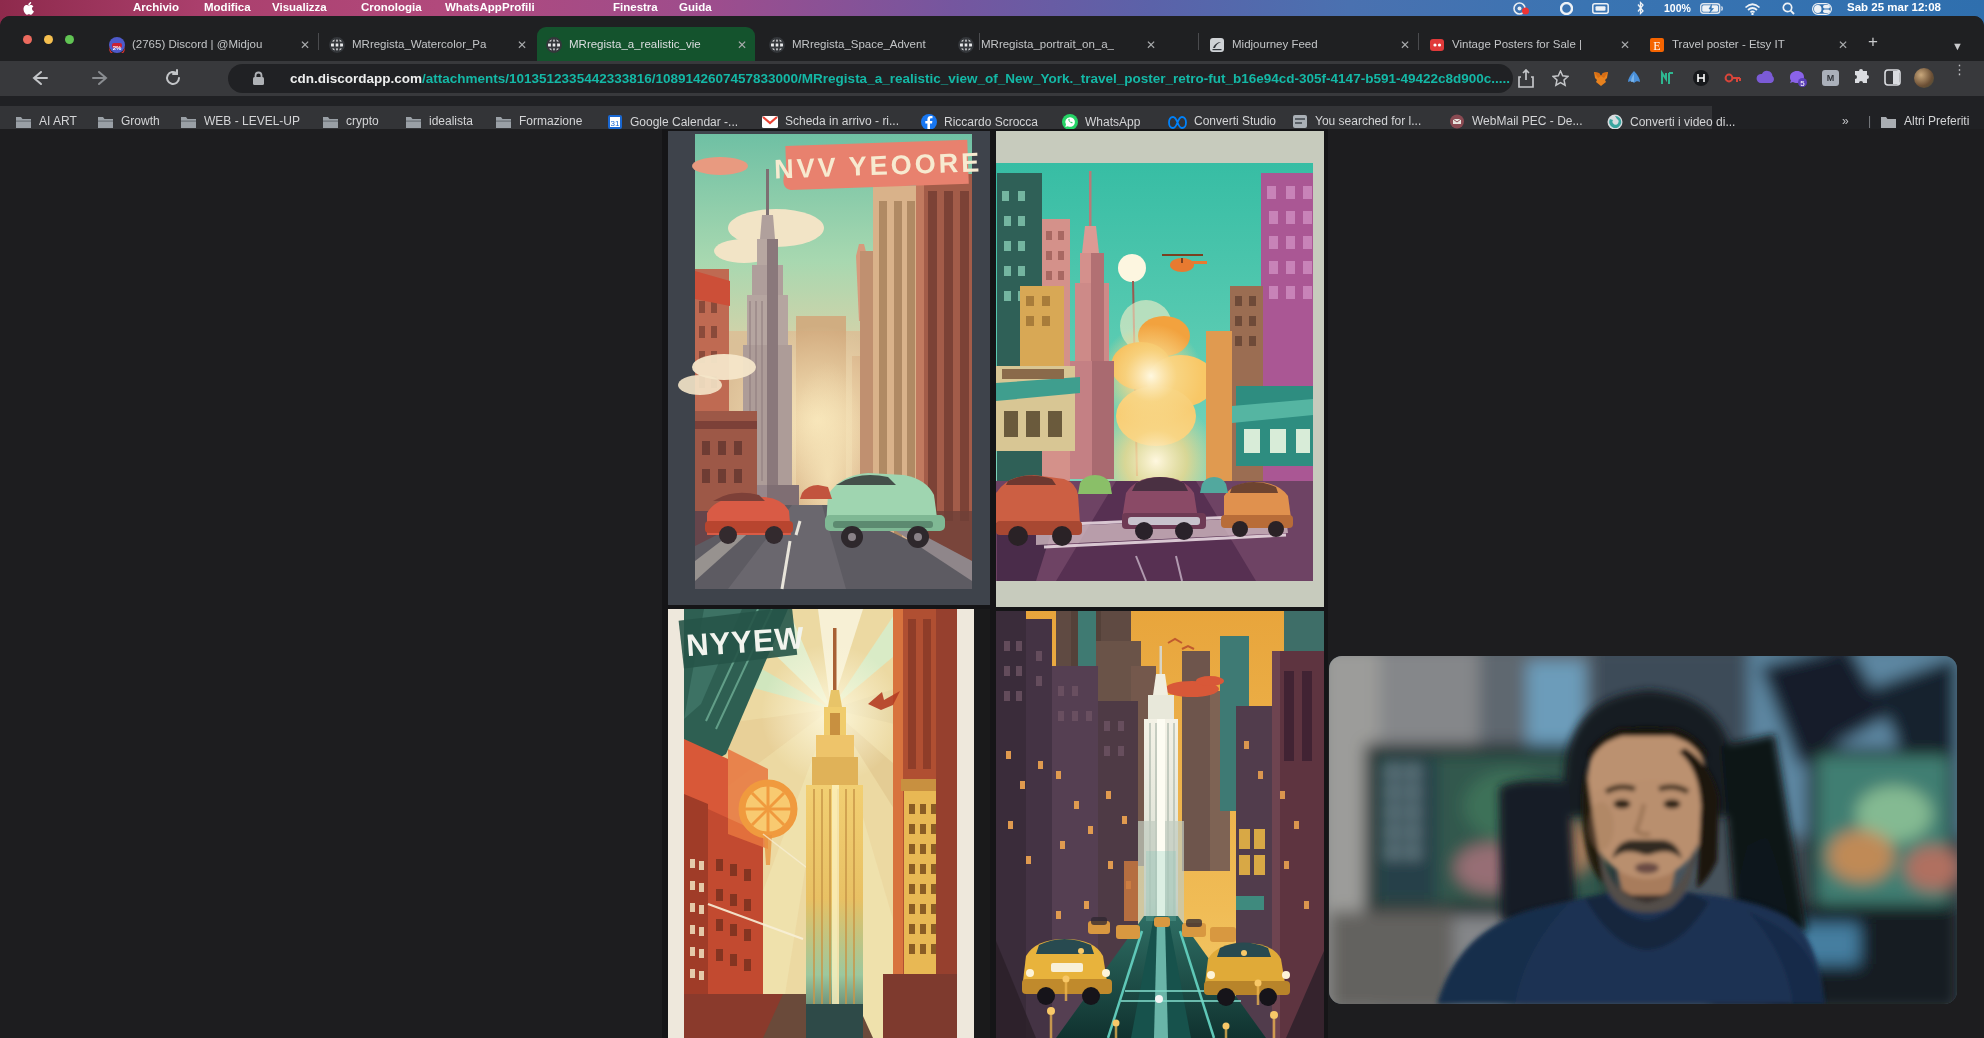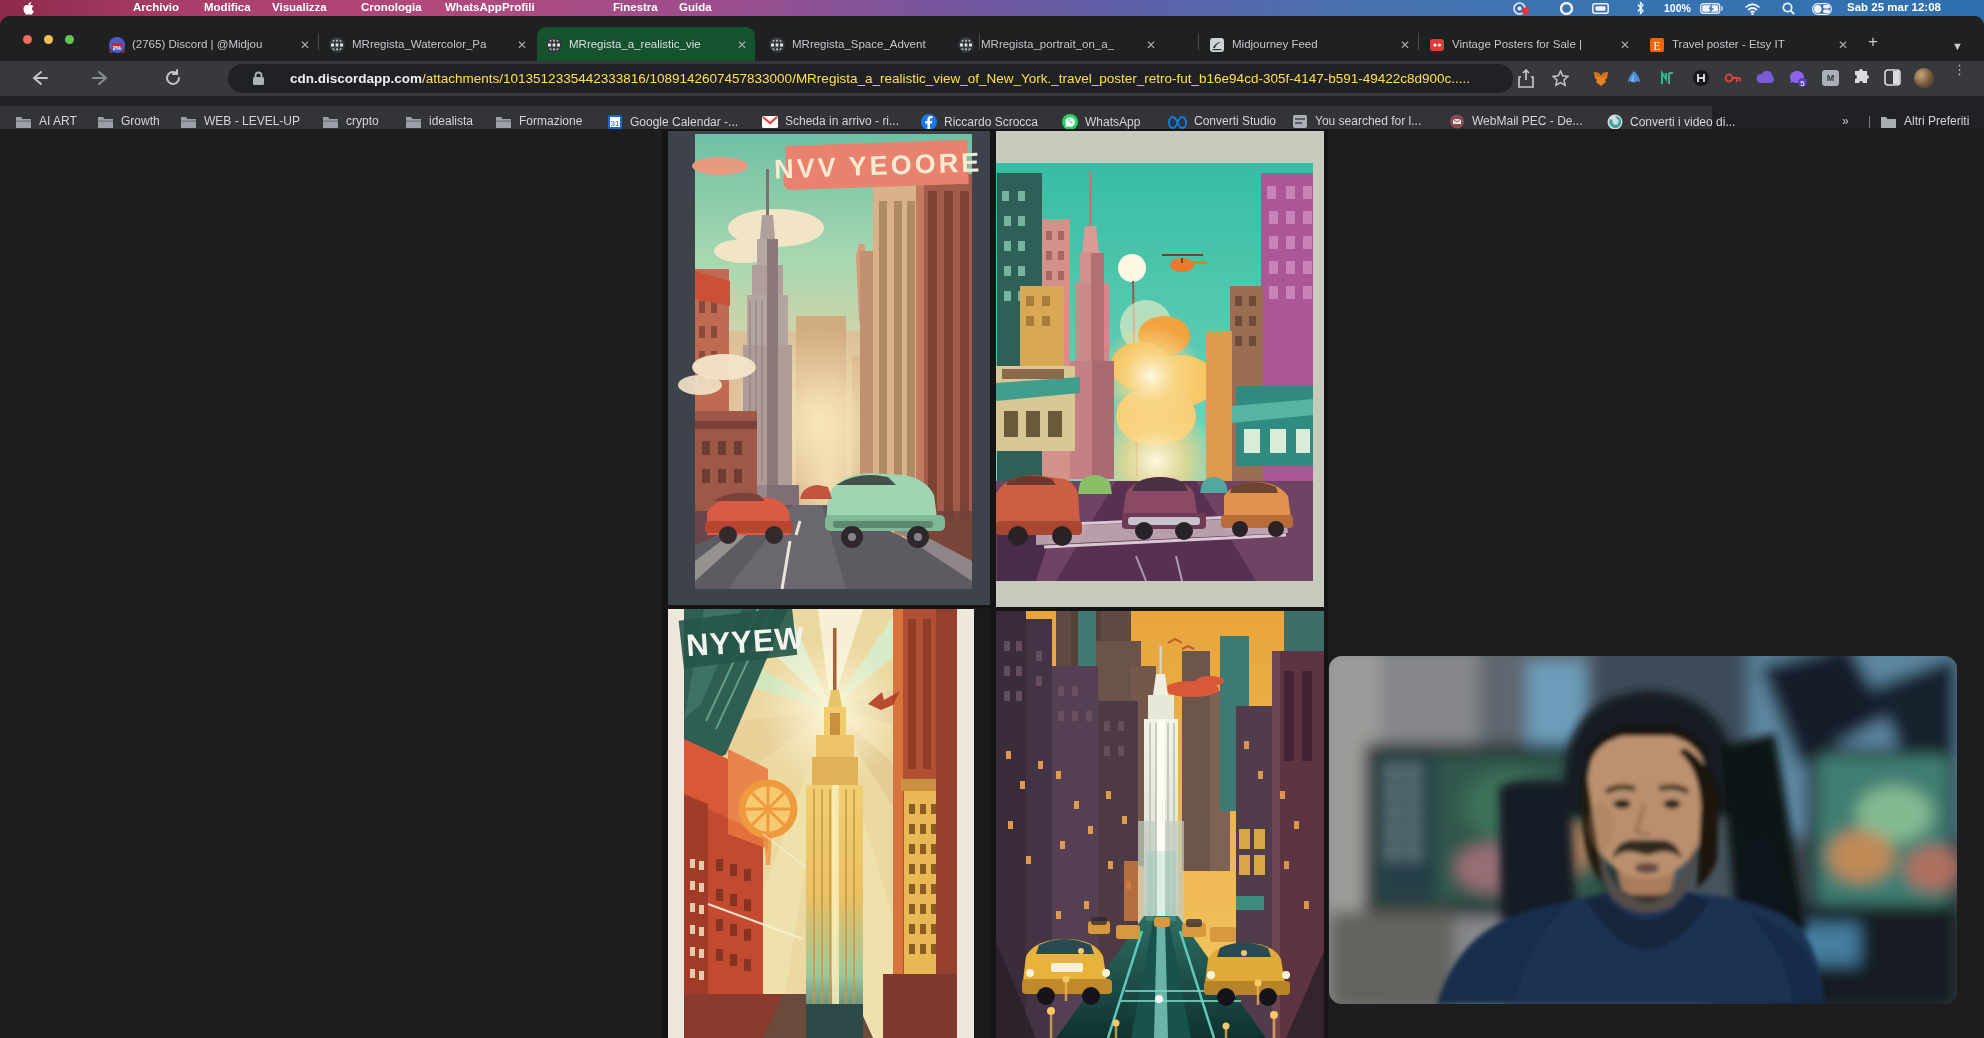--- a/index.html
+++ b/index.html
@@ -186,21 +186,21 @@
         <path d="M9 3 L16 9 L9 15 M16 9 H3" stroke="#8a8d91" stroke-width="2" fill="none" stroke-linecap="round"></path>
       </svg>
     <svg class="abs" style="left:163px;top:7px;" width="20" height="20" viewBox="0 0 20 20">
         <path d="M16 10a6 6 0 1 1-2-4.5 M14 2 v4 h-4" stroke="#c3c5c8" stroke-width="2" fill="none" stroke-linecap="round"></path>
       </svg>
     <div class="abs" style="left:228px;top:3px;width:1285px;height:29px;background:#202124;border-radius:15px;"></div>
     <svg class="abs" style="left:252px;top:10px;" width="13" height="15" viewBox="0 0 13 15">
         <rect x="1" y="6" width="11" height="8" rx="1.5" fill="#aeb1b5"></rect>
         <path d="M3.5 6V4.5a3 3 0 0 1 6 0V6" stroke="#aeb1b5" stroke-width="1.8" fill="none"></path>
       </svg>
-    <div class="abs" style="left:290px;top:10px;font-size:13.5px;color:#eceded;font-weight:bold;">cdn.discordapp.com<span style="color:#fde047;font-weight:normal;">/attachments/1013512335442333816/1089142607457833000/MRregista_a_realistic_view_of_New_York._travel_poster_retro-fut_b16e94cd-305f-4147-b591-49422c8d900c.....</span></div>
+    <div class="abs" style="left:290px;top:10px;font-size:13.5px;color:#eceded;font-weight:bold;">cdn.discordapp.com<span style="color:#14b8a6;font-weight:bold;">/attachments/1013512335442333816/1089142607457833000/MRregista_a_realistic_view_of_New_York._travel_poster_retro-fut_b16e94cd-305f-4147-b591-49422c8d900c.....</span></div>
     <svg class="abs" style="left:1518px;top:8px;" width="16" height="19" viewBox="0 0 16 19">
         <path d="M8 1v10 M5 4l3-3 3 3" stroke="#c3c5c8" stroke-width="1.7" fill="none"></path>
         <path d="M3 8H1v10h14V8h-2" stroke="#c3c5c8" stroke-width="1.7" fill="none"></path>
       </svg>
     <svg class="abs" style="left:1552px;top:9px;" width="17" height="17" viewBox="0 0 17 17">
         <path d="M8.5 1l2.2 4.8 5.3.6-4 3.6 1.1 5.2-4.6-2.7-4.6 2.7 1.1-5.2-4-3.6 5.3-.6z" stroke="#c3c5c8" stroke-width="1.5" fill="none"></path>
       </svg>
     <svg class="abs" style="left:1592px;top:9px;" width="18" height="17" viewBox="0 0 18 17">
         <path d="M2 2l5 1 2 3 2-3 5-1-1 6-2 2 1 2-5 4-5-4 1-2-2-2z" fill="#e8821e"></path>
         <path d="M2 2l5 1 2 3-3 2z" fill="#d66d14"></path>

